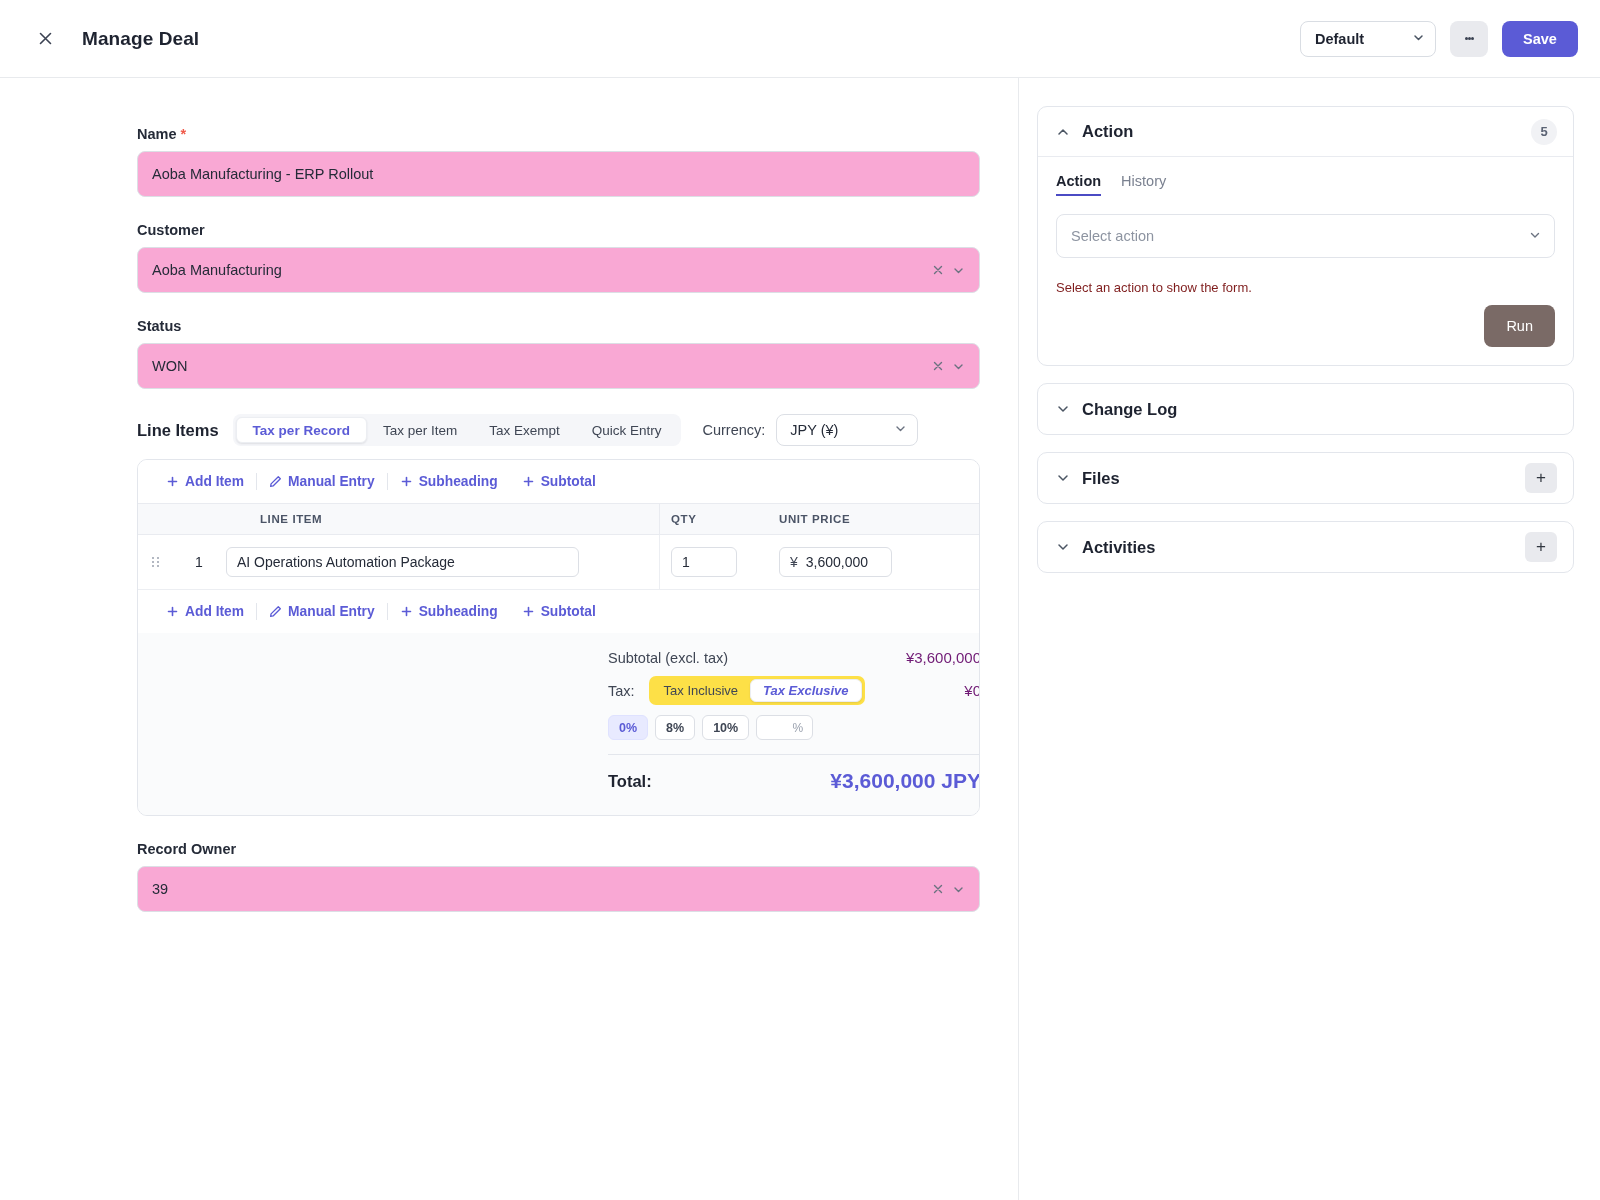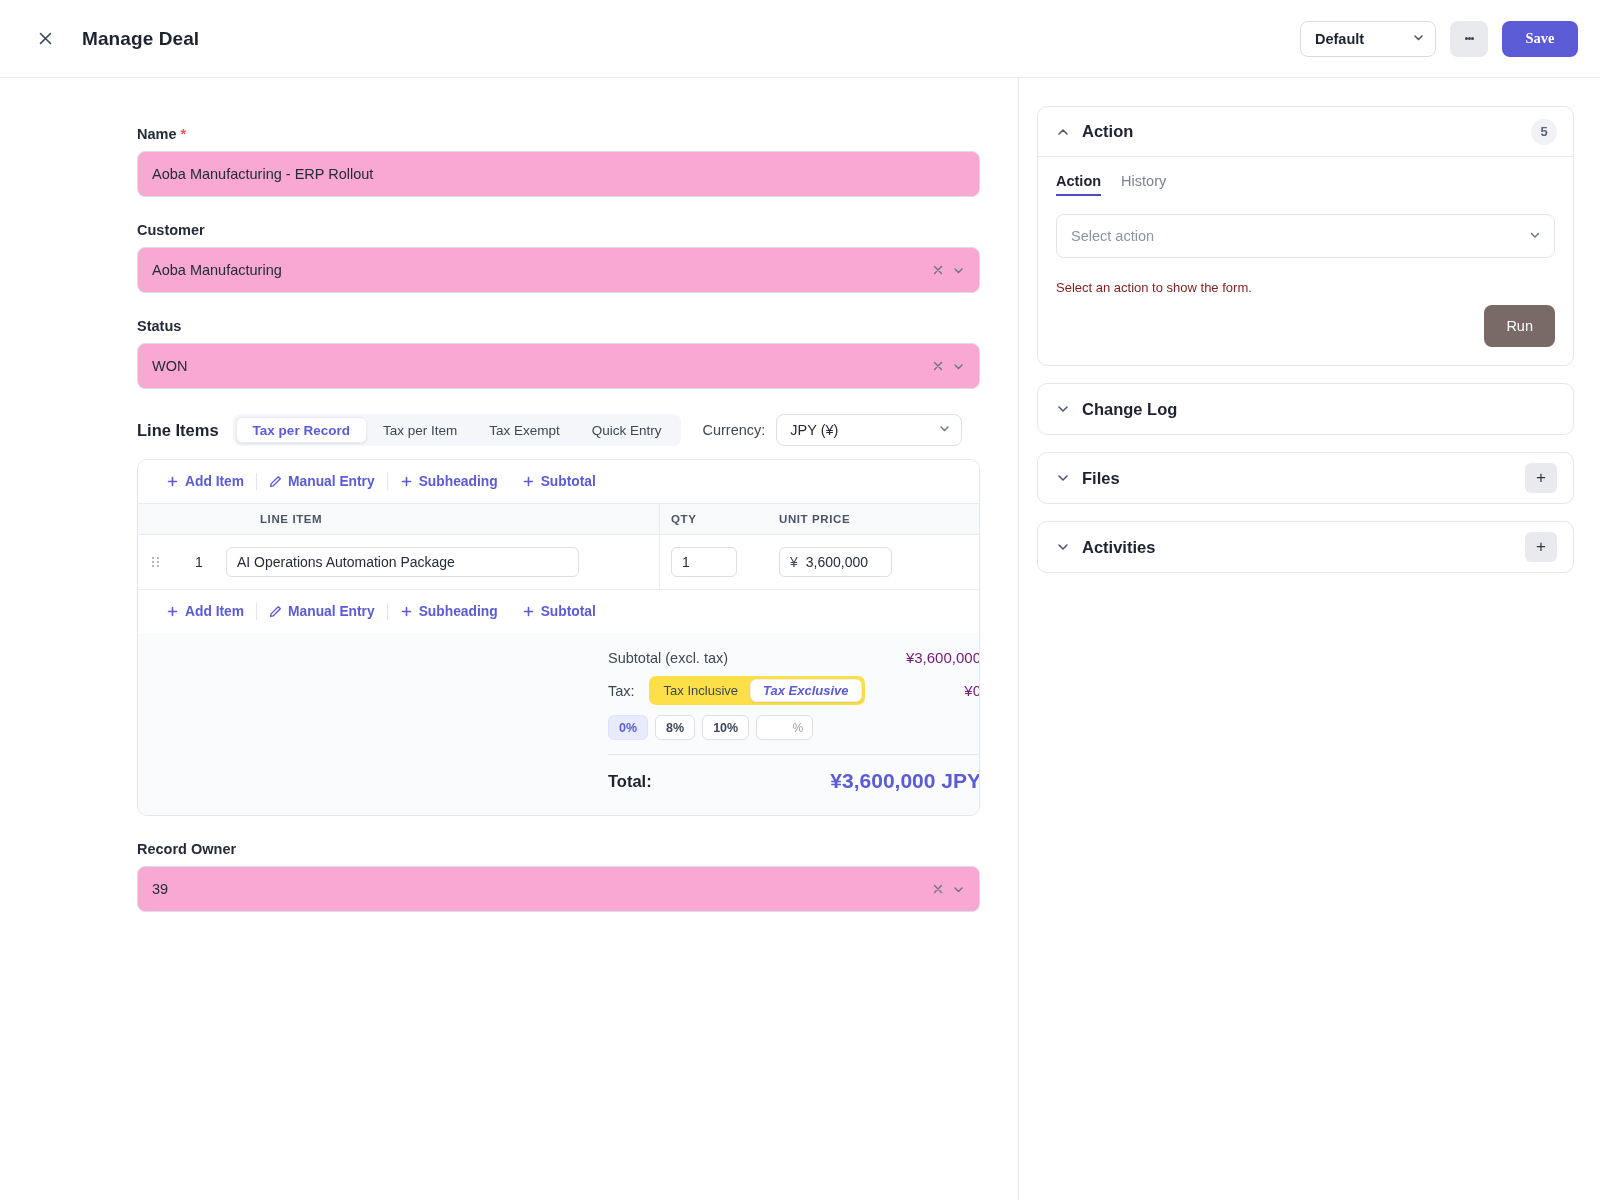--- a/index.html
+++ b/index.html
@@ -54,21 +54,21 @@
   }
   .kebab-btn i {
     display: block; width: 3px; height: 3px; border-radius: 50%;
     background: #3b4252; margin: 1.5px 0;
   }
   .save-btn {
     height: 36px; min-width: 76px; padding: 0 18px;
     background: #5b5bd6; color: #fff;
     border: none; border-radius: 8px;
     font-size: 14.5px; font-weight: 700;
-    font-family: Liberation Serif, serif; cursor: pointer;
+    font-family: Liberation Sans, sans-serif; cursor: pointer;
   }
 
   
   .body-wrap { display: flex; height: calc(1200px - 78px); }
   .main-col {
     width: 1019px;
     border-right: 1px solid #e8eaed;
     padding: 48px 0 0 0;
     overflow: hidden;
   }
@@ -119,21 +119,21 @@
     font-size: 13.5px; color: #3f4654; border-radius: 6px;
     cursor: pointer; white-space: nowrap;
   }
   .seg.active {
     background: #fff; color: #5b5bd6; font-weight: 600;
     box-shadow: 0 1px 2px rgba(16,24,40,.10);
     border: 1px solid #eceef2;
   }
   .cur-label { font-size: 14.5px; color: #3f4654; margin-left: 22px; margin-right: 11px; }
   .cur-select {
-    width: 186px; height: 32px;
+    width: 142px; height: 32px;
     border: 1px solid #dcdfe5; border-radius: 8px; background: #fff;
     display: flex; align-items: center; padding: 0 10px 0 13px;
     font-size: 14.5px; color: #252b38; cursor: pointer;
   }
   .cur-select .chev { margin-left: auto; color: #6b7280; }
 
   .li-card {
     border: 1px solid #e3e6ec; border-radius: 10px;
     overflow: hidden; background: #fff;
   }

